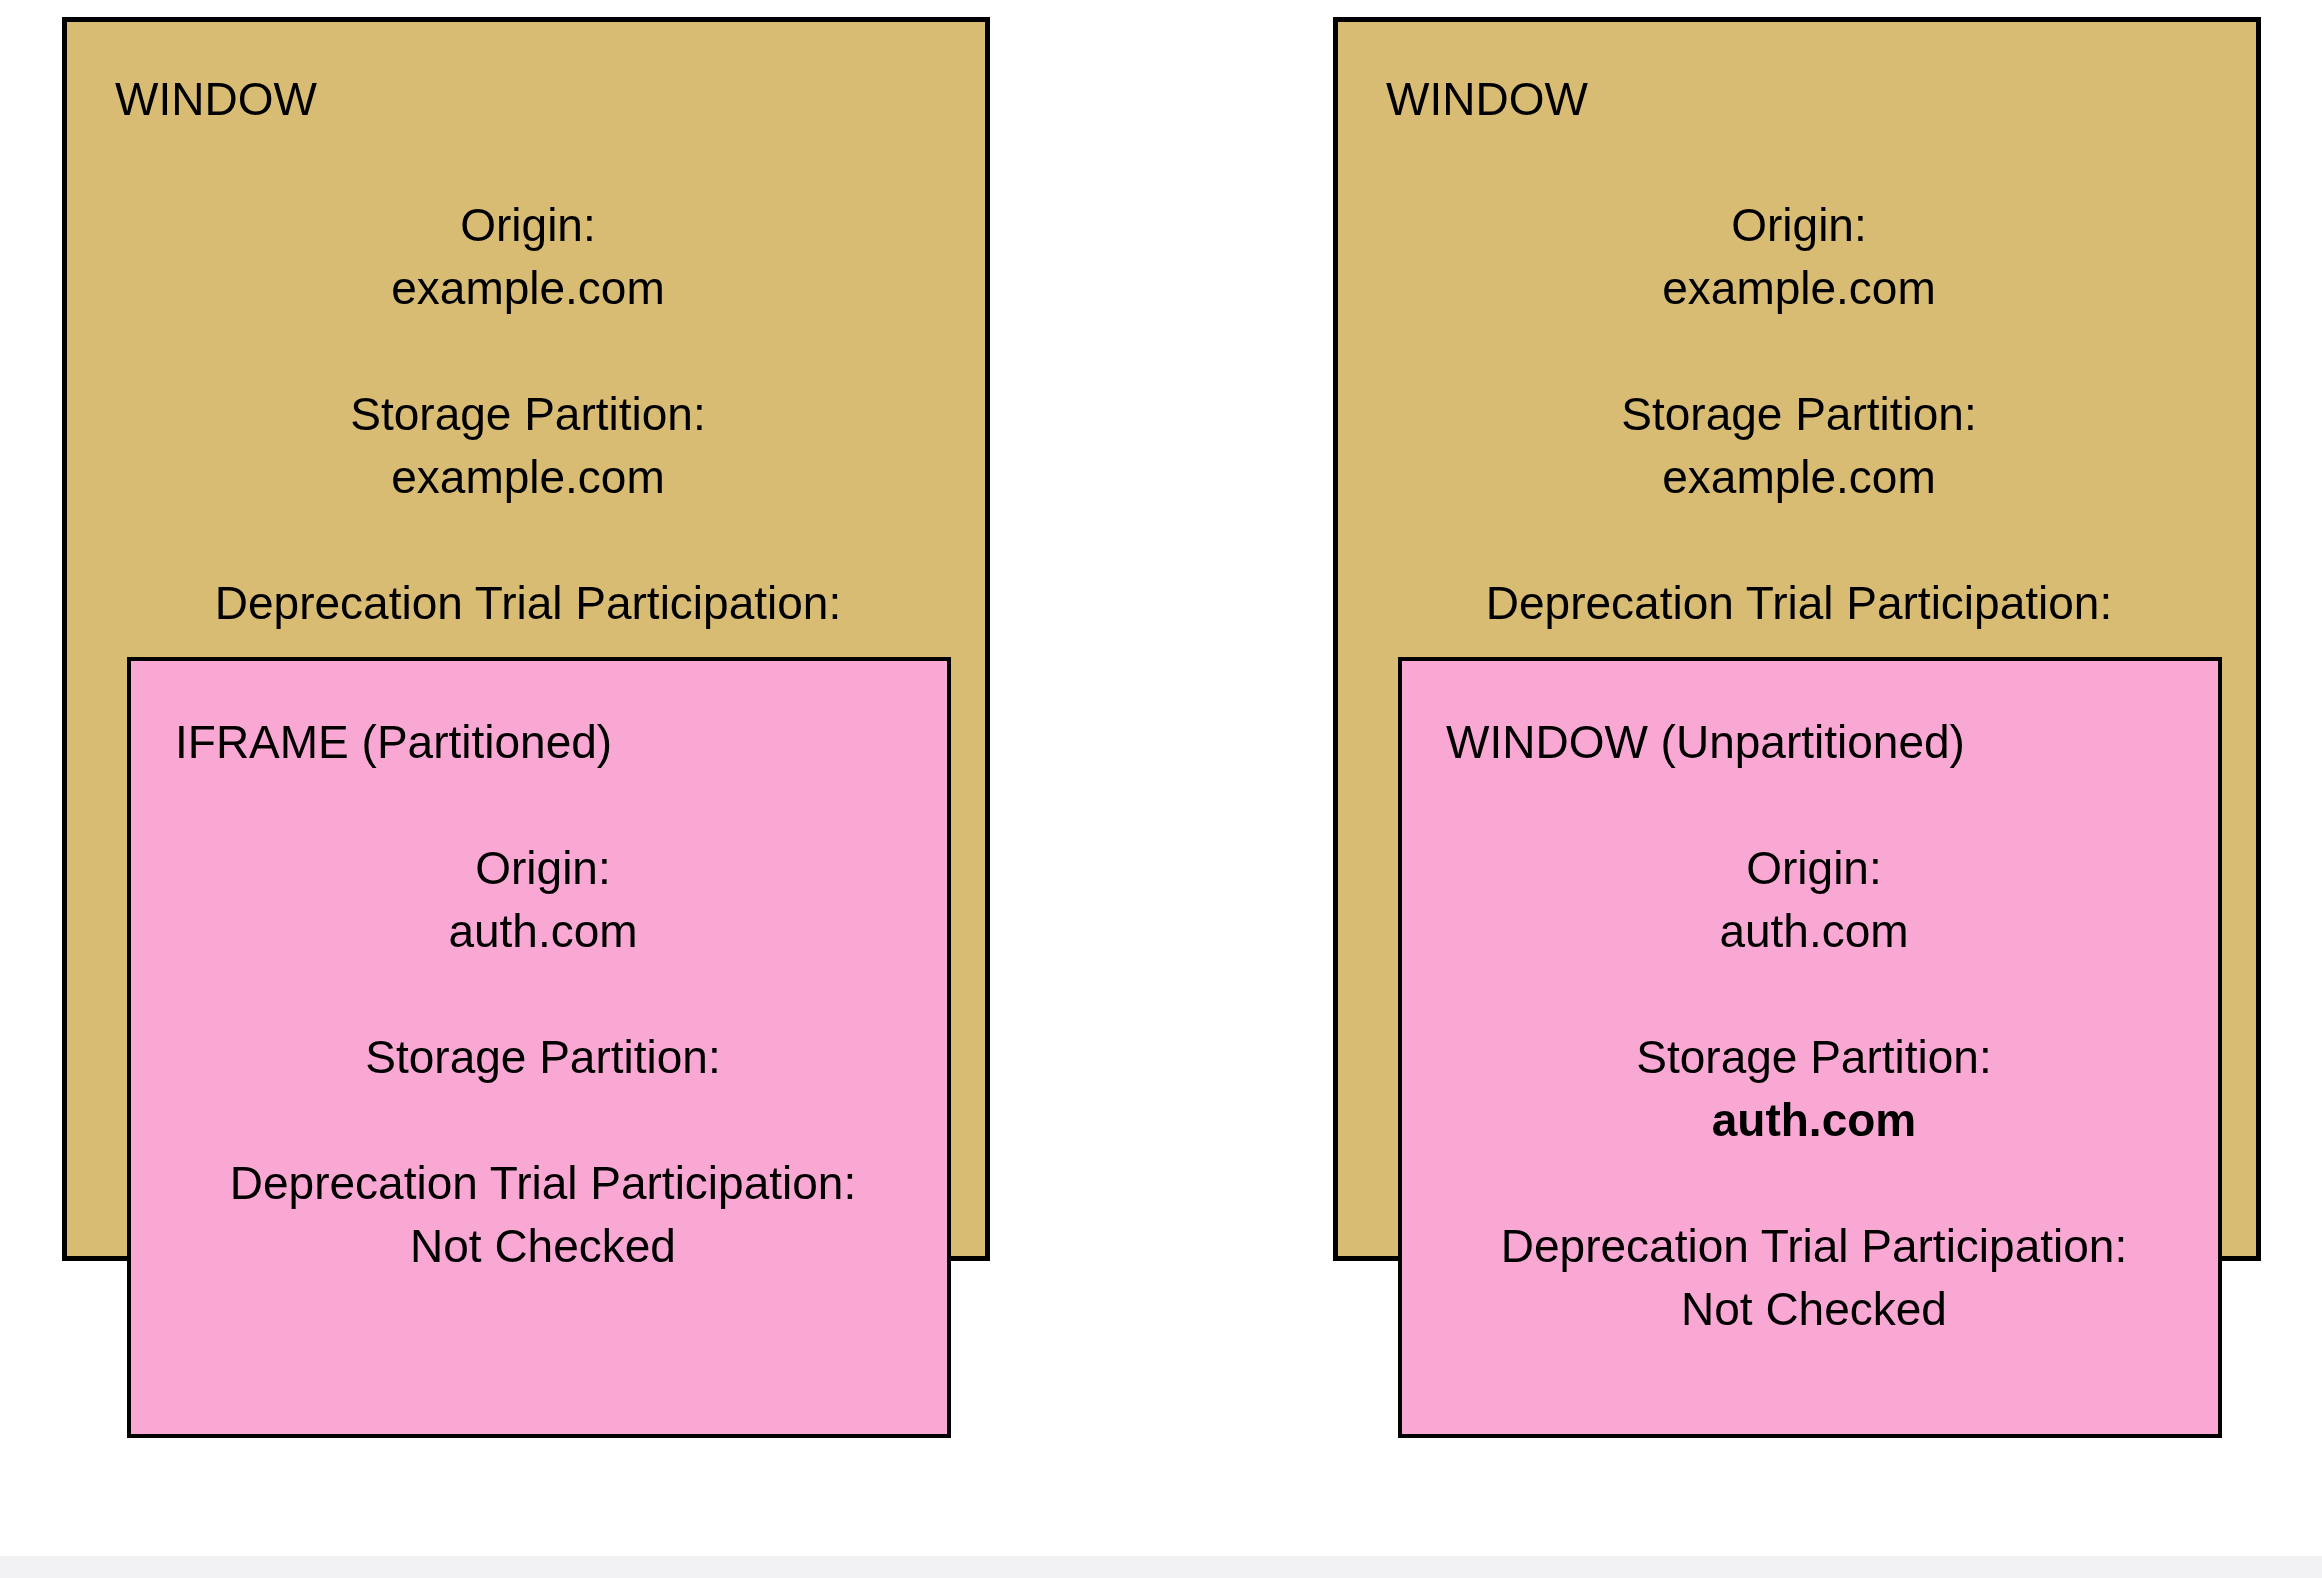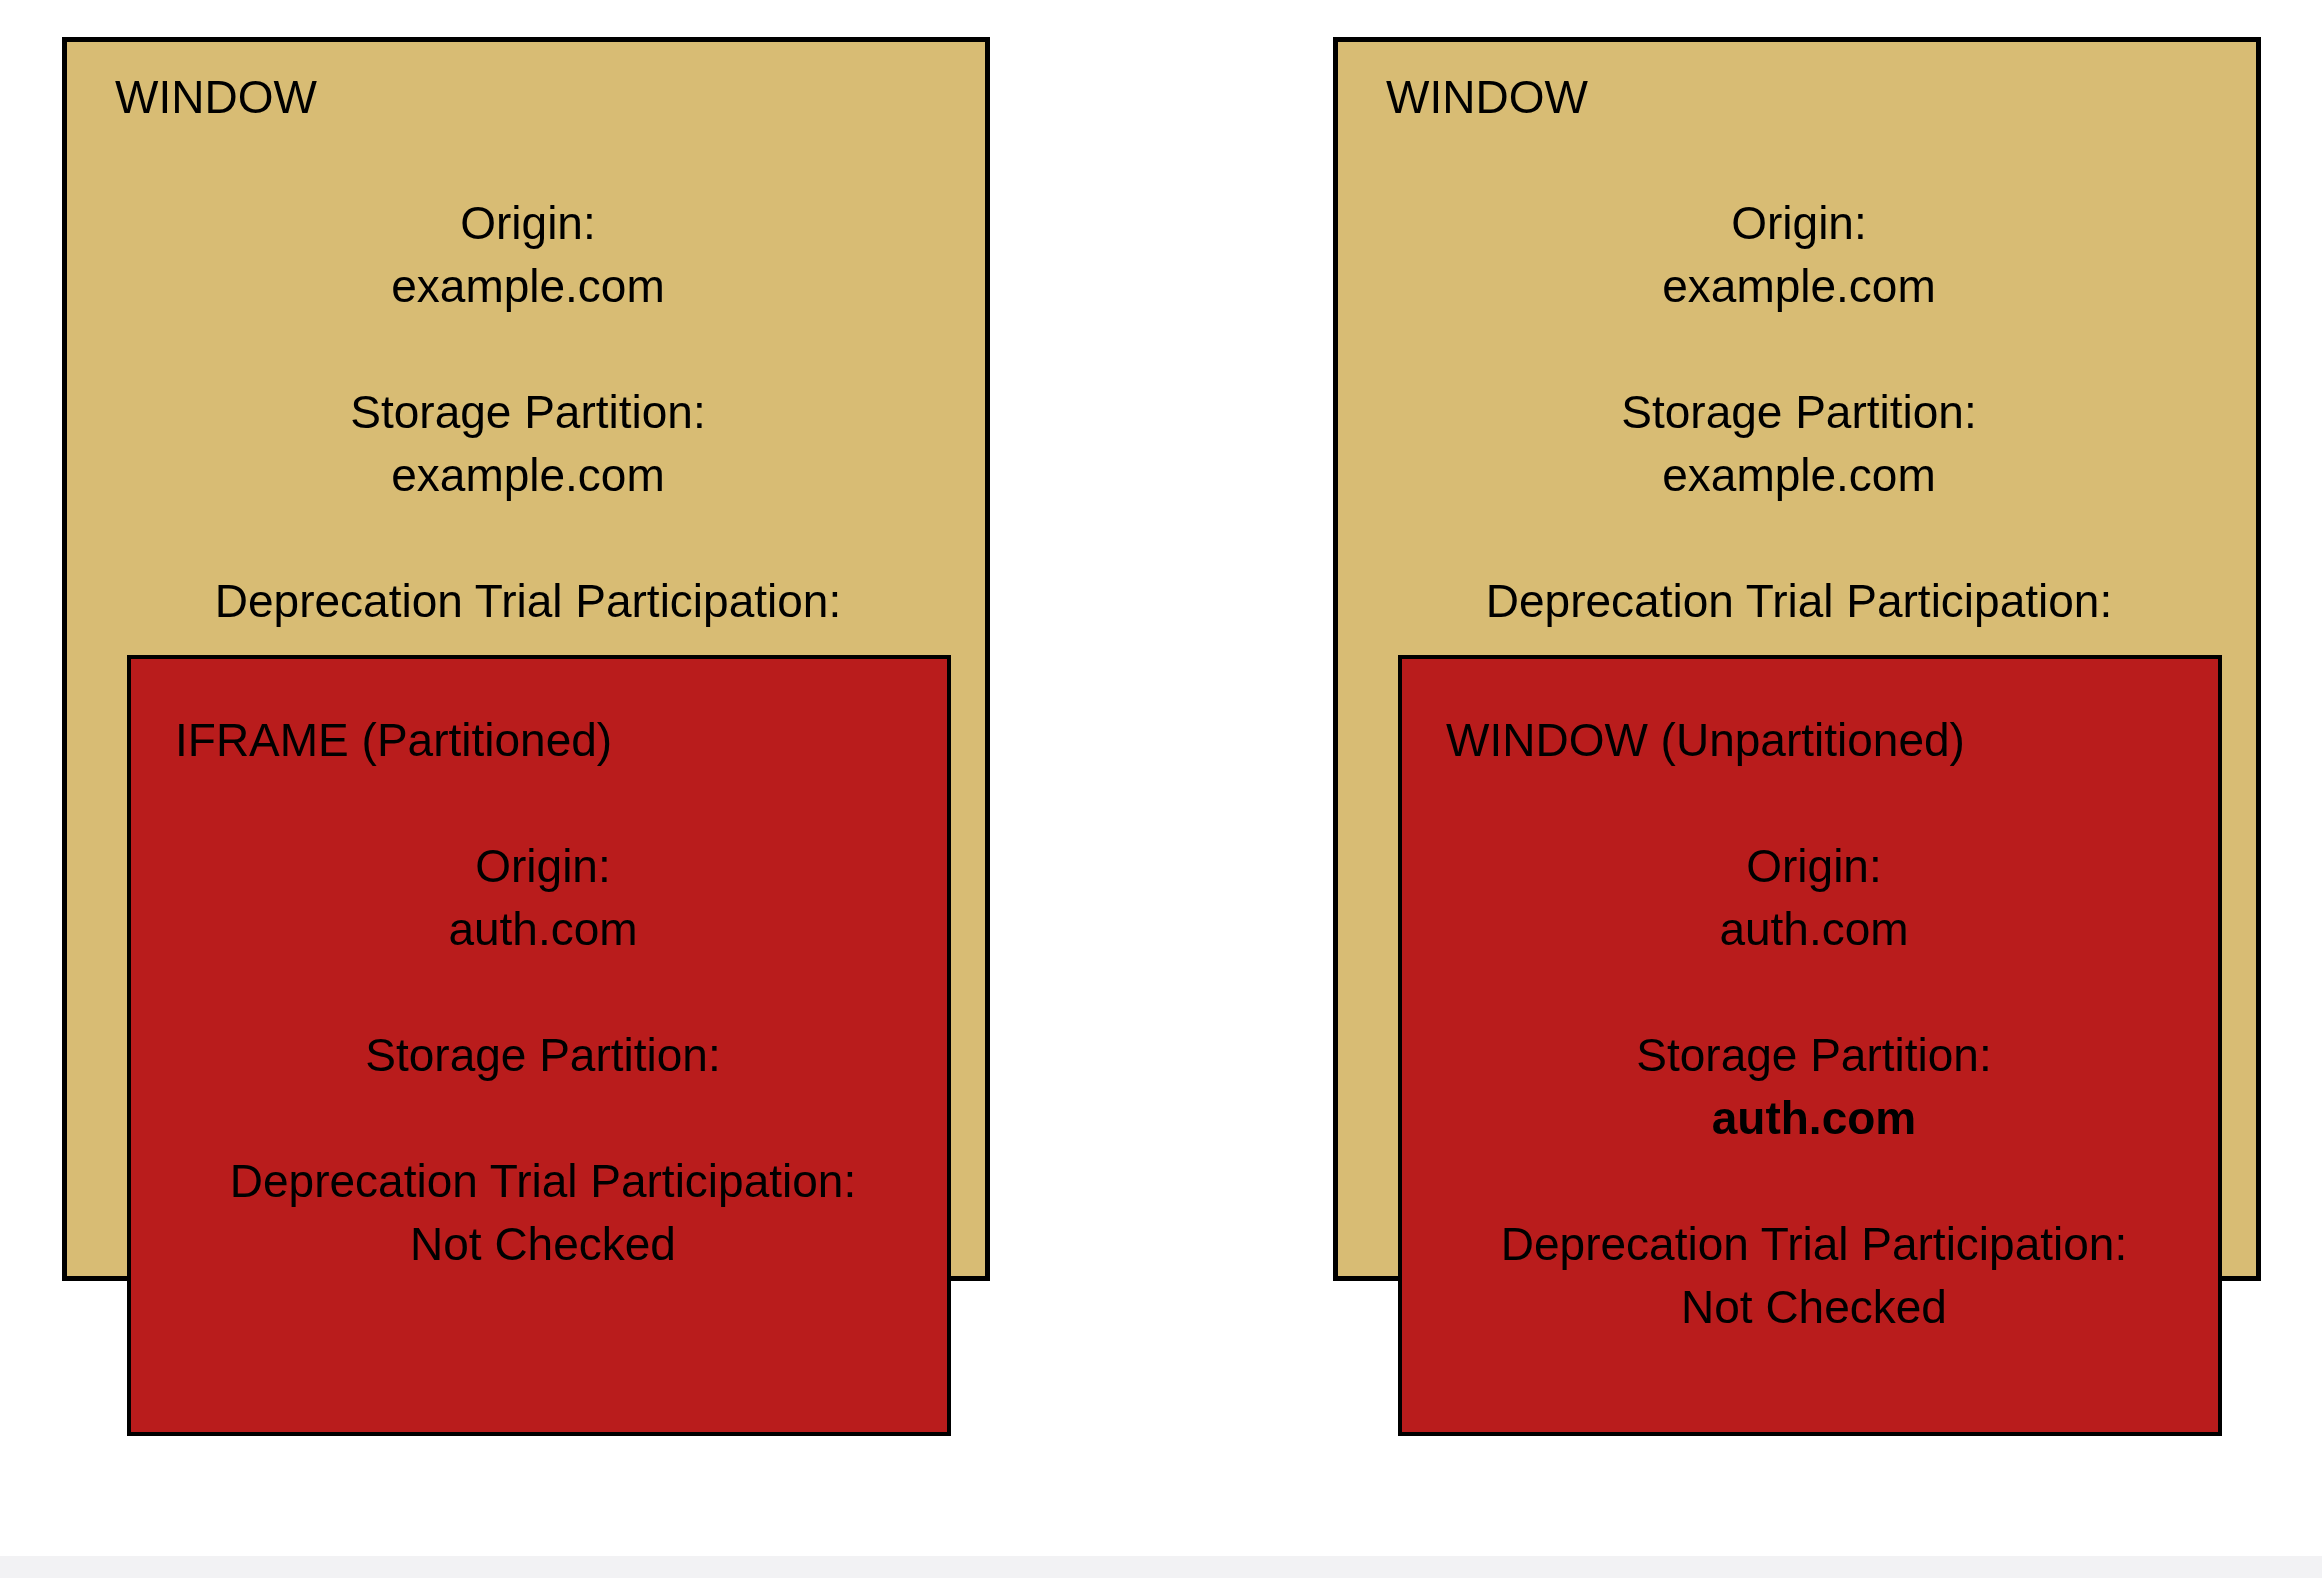--- a/index.html
+++ b/index.html
@@ -13,36 +13,35 @@
     color: #000000;
     overflow: hidden;
   }
   .panel {
     position: absolute;
     top: 17px;
     width: 928px;
     height: 1244px;
     background: #d8bc74;
     border: 5px solid #000000;
-    padding: 24px 44px 0 48px;
+    padding: 46px 44px 0 48px;
     font-size: 46px;
     line-height: 63px;
-    margin-top: 20px;
   }
   .panel-left  { left: 62px; }
   .panel-right { left: 1333px; }
   .panel-title { margin: 0; }
   .field { margin-top: 63px; text-align: center; }
   .field-label, .field-value { white-space: nowrap; }
   .bold { font-weight: bold; }
   .iframe-box {
     margin: 22px 0 0 12px;
     width: 824px;
     height: 781px;
-    background: #b91c1c;
+    background: #f9a8d4;
     border: 4px solid #000000;
     padding: 50px 36px 0 44px;
   }
   .iframe-title { margin: 0; }
   .bottom-strip {
     position: absolute;
     left: 0;
     top: 1556px;
     width: 2322px;
     height: 22px;

